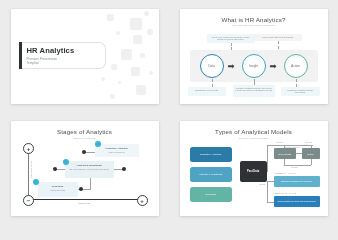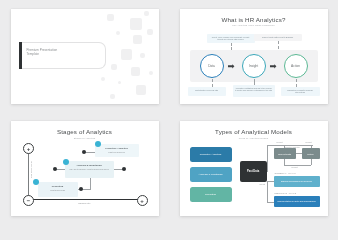--- a/index.html
+++ b/index.html
@@ -175,20 +175,21 @@
       <div class="deco" style="left:120px;top:58px;width:9px;height:9px;"></div>
       <div class="deco" style="left:90px;top:68px;width:4px;height:4px;"></div>
       <div class="deco" style="left:107px;top:72px;width:3px;height:3px;"></div>
       <div class="deco" style="left:125px;top:76px;width:10px;height:10px;"></div>
       <div class="deco" style="left:138px;top:62px;width:4px;height:4px;"></div>
       <div class="deco" style="left:99px;top:85px;width:5px;height:5px;"></div>
       <div class="deco" style="left:78px;top:47px;width:3px;height:3px;"></div>
 
       <div class="title-bar"></div>
       <div class="title-card">
+        <div class="s1-title">HR Analytics</div>
         <div class="s1-sub">Premium Presentation</div>
         <div class="s1-sub" style="margin-top:0;">Template</div>
       </div>
     </div>
   </div>
 
   <div class="cell">
     <div class="slide">
       <div class="s-title">What is HR Analytics?</div>
       <div class="s-sub">The Analytics Value Chain Framework</div>

